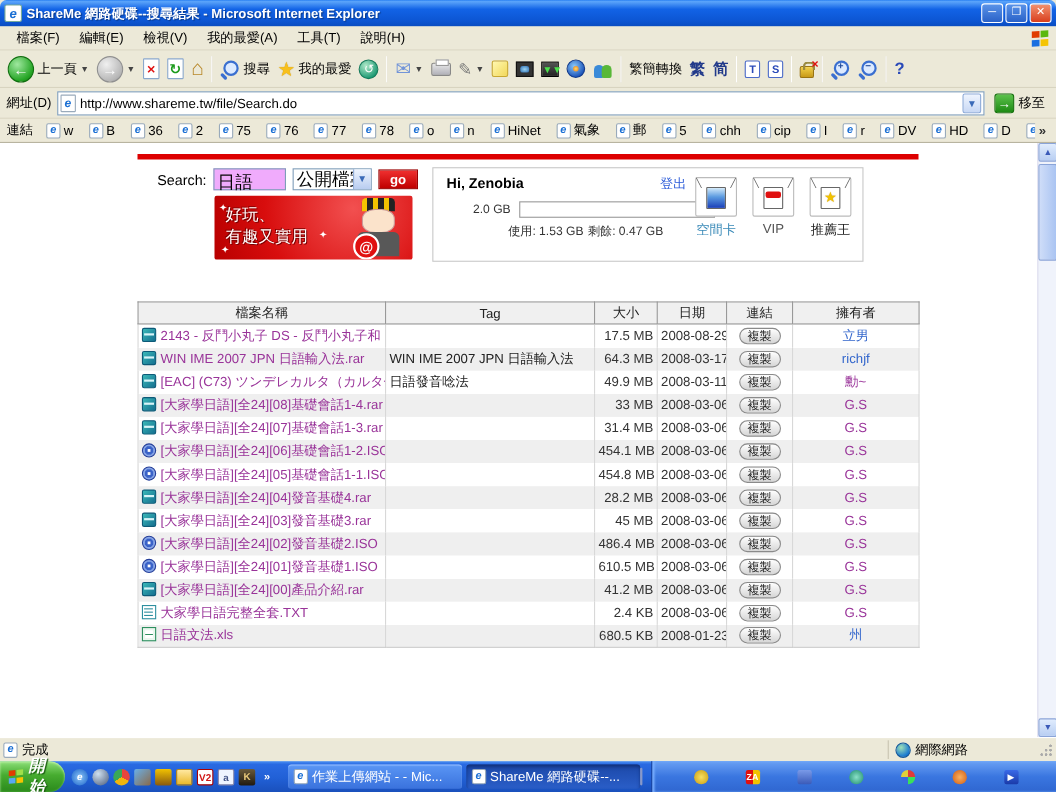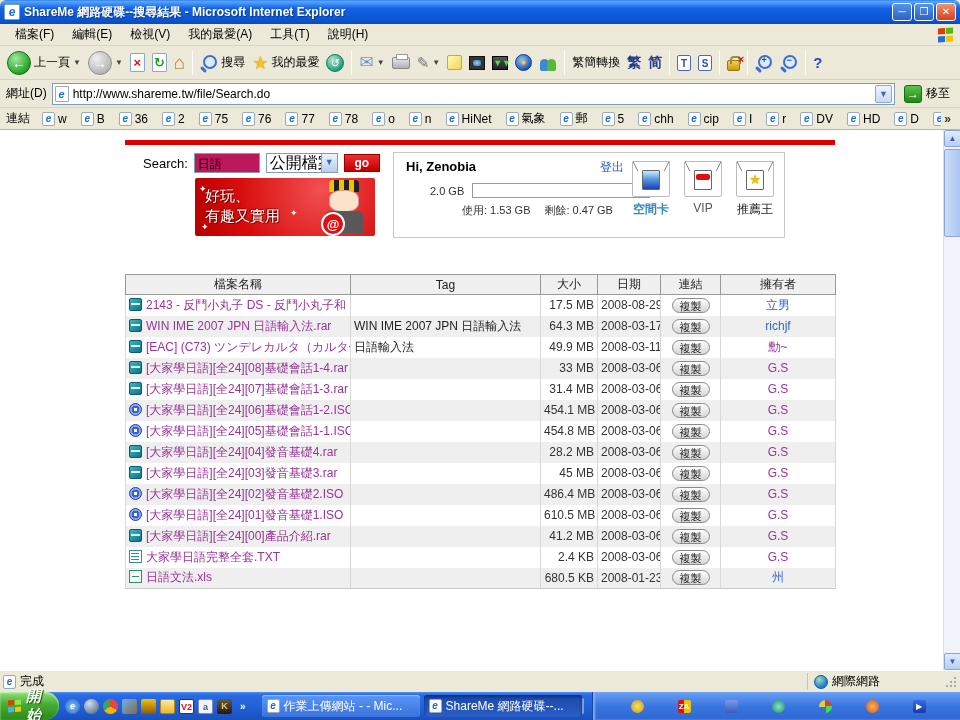--- a/index.html
+++ b/index.html
@@ -87,21 +87,21 @@
   .link-item { display:flex; align-items:center; gap:3px; padding:1px 6px; white-space:nowrap; }
   .e-ico { width:13px; height:14px; background:#fff; border:1px solid #9ab; border-radius:2px; color:#1a6fd4; font-weight:bold; font-style:italic; font-size:10px; text-align:center; line-height:12px; }
   .links-more { margin-left:auto; color:#333; font-weight:bold; padding:0 3px; }
 
   
   .content { position:relative; flex:1; background:#fff; overflow:hidden; }
   .page { position:absolute; left:125px; top:0; width:710px; }
   .redline { height:5px; background:#dd0000; margin-top:10px; }
   .search-row { display:flex; align-items:center; margin-top:7px; margin-left:18px; gap:6px; height:22px; }
   .search-label { font-weight:normal; font-size:13px; }
-  .search-input { width:66px; height:20px; border:1px solid #7f9db9; background:#be185d; padding:2px 3px; font-size:12px; }
+  .search-input { width:66px; height:20px; border:1px solid #7f9db9; background:#f0abfc; padding:2px 3px; font-size:16px; }
   .search-select { width:72px; height:20px; border:1px solid #7f9db9; background:#fff; display:flex; align-items:center; }
   .search-select .sel-text { flex:1; padding-left:3px; font-size:16px; white-space:nowrap; overflow:hidden; }
   .sel-arrow { width:16px; height:18px; background:linear-gradient(#eef4fe,#b8ccf0); border-left:1px solid #8aa8d8; color:#3a6ab8; font-size:9px; text-align:center; line-height:17px; }
   .gobtn { width:36px; height:18px; background:linear-gradient(#f03030,#c00000); border:1px solid #900; color:#fff; font-weight:bold; font-size:12px; text-align:center; line-height:16px; }
   .media-row { display:flex; margin-top:4px; }
   .banner { position:relative; margin-left:70px; width:180px; height:58px; background:radial-gradient(circle at 70% 20%,#f25050,#d80d0d 60%,#b80000); overflow:hidden; border-radius:2px; }
   .banner .btxt { position:absolute; left:10px; top:8px; color:#fff; font-weight:normal; font-size:15px; line-height:20px; text-shadow:1px 1px 0 #7a0000,-1px -1px 0 #7a0000; }
   .banner .spark { position:absolute; color:#fff; font-size:9px; }
   .char { position:absolute; right:4px; top:2px; width:52px; height:56px; }
   .char .hair { position:absolute; left:10px; top:0; width:30px; height:12px; background:repeating-linear-gradient(90deg,#f2c200 0 5px,#222 5px 10px); border-radius:4px 4px 0 0; }
@@ -109,32 +109,32 @@
   .char .body { position:absolute; left:6px; top:31px; width:38px; height:22px; background:#585858; border-radius:5px 5px 0 0; }
   .char .at { position:absolute; left:2px; top:32px; width:24px; height:24px; border-radius:50%; background:#e01010; border:2px solid #fff; color:#fff; font-weight:bold; font-size:13px; text-align:center; line-height:21px; }
   .userpanel { margin-left:18px; margin-top:-26px; width:392px; height:86px; background:#fff; border:1px solid #c8c8c8; padding:6px 10px 0 12px; position:relative; }
   .up-row1 { display:flex; }
   .greeting { font-weight:bold; font-size:13px; }
   .logout { margin-left:auto; margin-right:150px; color:#2a5ad8; }
   .quota-row { display:flex; align-items:center; margin-top:7px; }
   .quota-total { font-size:11px; color:#333; margin-left:24px; }
   .quota-bar { margin-left:8px; width:178px; height:15px; border:1px solid #999; background:#fff; }
   .quota-fill { height:100%; background:#e80000; }
-  .usage-row { margin-top:5px; margin-left:56px; font-size:11px; color:#333; display:flex; gap:14px; }
+  .usage-row { margin-top:5px; margin-left:56px; font-size:11px; color:#333; display:flex; gap:4px; }
   .promos { position:absolute; right:8px; top:8px; display:flex; gap:10px; }
   .promo { width:42px; text-align:center; }
   .promo-box { width:38px; height:36px; margin:0 auto; background:#fff; border:1px solid #bbb; border-radius:2px; position:relative; }
   .promo-box .cup { position:absolute; left:9px; top:8px; width:18px; height:20px; border:1px solid #666; border-radius:1px; }
   .promo-box .arms::before { content:"\2572"; position:absolute; left:0; top:0; font-size:8px; color:#555; }
   .promo-box .arms::after { content:"\2571"; position:absolute; right:0; top:0; font-size:8px; color:#555; }
   .cup.space { background:linear-gradient(180deg,#cfe8fa,#5a9ae0 45%,#1a3fb8); }
   .cup.vip { background:#fff; } .cup.vip::after { content:""; position:absolute; left:1px; right:1px; top:3px; height:6px; background:#e01010; border-radius:2px; }
   .cup.star { background:#fff; color:#f2c200; font-size:13px; line-height:18px; text-align:center; text-shadow:0 0 1px #b8860c; }
   .promo-label { margin-top:4px; font-size:12px; }
-  .promo-label.teal { color:#3a8ab8;font-weight:bold; } .promo-label.gray { color:#555; } .promo-label.black { color:#222; }
+  .promo-label.teal { color:#3a8ab8; } .promo-label.gray { color:#555; } .promo-label.black { color:#222; }
 
   
   .filetable { margin-top:36px; width:710px; border-collapse:collapse; table-layout:fixed; font-size:12px; }
   .filetable col.c-name{width:225px} .filetable col.c-tag{width:190px} .filetable col.c-size{width:57px}
   .filetable col.c-date{width:63px} .filetable col.c-link{width:60px} .filetable col.c-owner{width:115px}
   .filetable th { border:1px solid #999; background:#f0f0f0; font-weight:normal; height:20px; text-align:center; color:#222; }
   .filetable td { height:21px; padding:0 3px; white-space:nowrap; overflow:hidden; border-left:1px solid #d8d8d8; border-right:1px solid #d8d8d8; }
   .filetable tr.alt td { background:#efefef; }
   .filetable tbody tr:last-child td { border-bottom:1px solid #ccc; }
   td.name a { color:#993399; text-decoration:none; }
@@ -537,21 +537,21 @@
             <tr data-name="table-row" class="alt">
               <td class="name"><span class="fic fic-rar" data-name="rar-file-icon"></span><a href="#" data-name="file-link">WIN IME 2007 JPN 日語輸入法.rar</a></td>
               <td class="tag" data-name="file-tag">WIN IME 2007 JPN 日語輸入法</td>
               <td class="size" data-name="file-size">64.3 MB</td>
               <td class="date" data-name="file-date">2008-03-17</td>
               <td class="link"><span class="copy-btn" data-name="copy-button">複製</span></td>
               <td class="owner blue" data-name="file-owner-link">richjf</td>
             </tr>
             <tr data-name="table-row">
               <td class="name"><span class="fic fic-rar" data-name="rar-file-icon"></span><a href="#" data-name="file-link">[EAC] (C73) ツンデレカルタ（カルタ付き</a></td>
-              <td class="tag" data-name="file-tag">日語輸入法</td>
+              <td class="tag" data-name="file-tag">日語發音唸法</td>
               <td class="size" data-name="file-size">49.9 MB</td>
               <td class="date" data-name="file-date">2008-03-11</td>
               <td class="link"><span class="copy-btn" data-name="copy-button">複製</span></td>
               <td class="owner purple" data-name="file-owner-link">勳~</td>
             </tr>
             <tr data-name="table-row" class="alt">
               <td class="name"><span class="fic fic-rar" data-name="rar-file-icon"></span><a href="#" data-name="file-link">[大家學日語][全24][08]基礎會話1-4.rar</a></td>
               <td class="tag" data-name="file-tag"></td>
               <td class="size" data-name="file-size">33 MB</td>
               <td class="date" data-name="file-date">2008-03-06</td>

